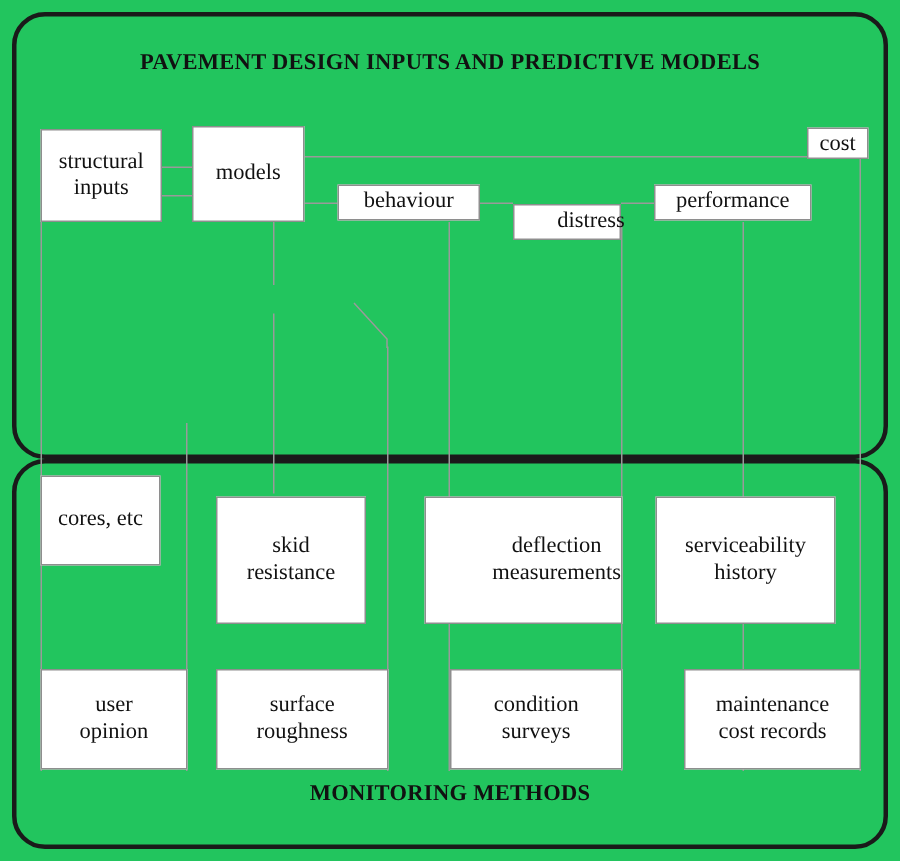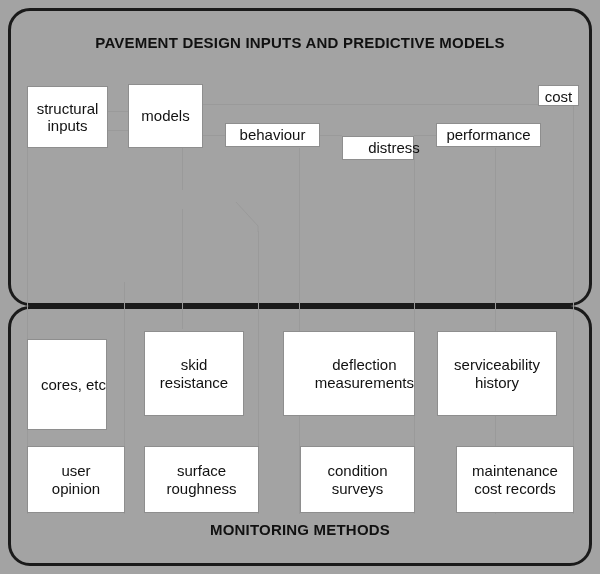--- a/index.html
+++ b/index.html
@@ -1,17 +1,17 @@
 <!DOCTYPE html>
 <html><head>
 <meta charset="utf-8">
 <style>
   html,body{margin:0;padding:0;background:#ffffff;}
   body{font-family:"Liberation Sans",sans-serif;}
-  #stage{position:relative;width:600px;height:574px;background:#a3a3a3;overflow:hidden;}
+  #stage{position:relative;width:600px;height:574px;background:#22c55e;overflow:hidden;font-family:Liberation Serif, serif;}
 
   
   .panel{position:absolute;border:3px solid #1a1a1a;border-radius:22px;background:transparent;box-sizing:border-box;}
   #panel-top{left:8px;top:8px;width:584px;height:298px;}
   #panel-bottom{left:8px;top:306px;width:584px;height:260px;}
 
   
   .panel-title{position:absolute;width:584px;left:8px;text-align:center;
     font-weight:bold;font-size:15px;letter-spacing:.2px;color:#111;}
   #title-top{top:34px;}
@@ -87,21 +87,21 @@
 
   <div class="box" style="left:538px;top:85px;width:41px;height:21px;align-items:flex-end;">
     <span>cost</span>
   </div>
 
 
 
   <div class="panel" id="panel-bottom"></div>
   <div class="panel-title" id="title-bottom">MONITORING METHODS</div>
 
-  <div class="box" style="left:27px;top:339px;width:80px;height:91px;justify-content:flex-end;">
+  <div class="box" style="left:27px;top:317px;width:80px;height:60px;">
     <span>cores, etc</span>
   </div>
 
   <div class="box" style="left:144px;top:331px;width:100px;height:85px;">
     <span>skid<br>resistance</span>
   </div>
 
   <div class="box" style="left:283px;top:331px;width:132px;height:85px;justify-content:flex-end;">
     <span>deflection<br>measurements</span>
   </div>

